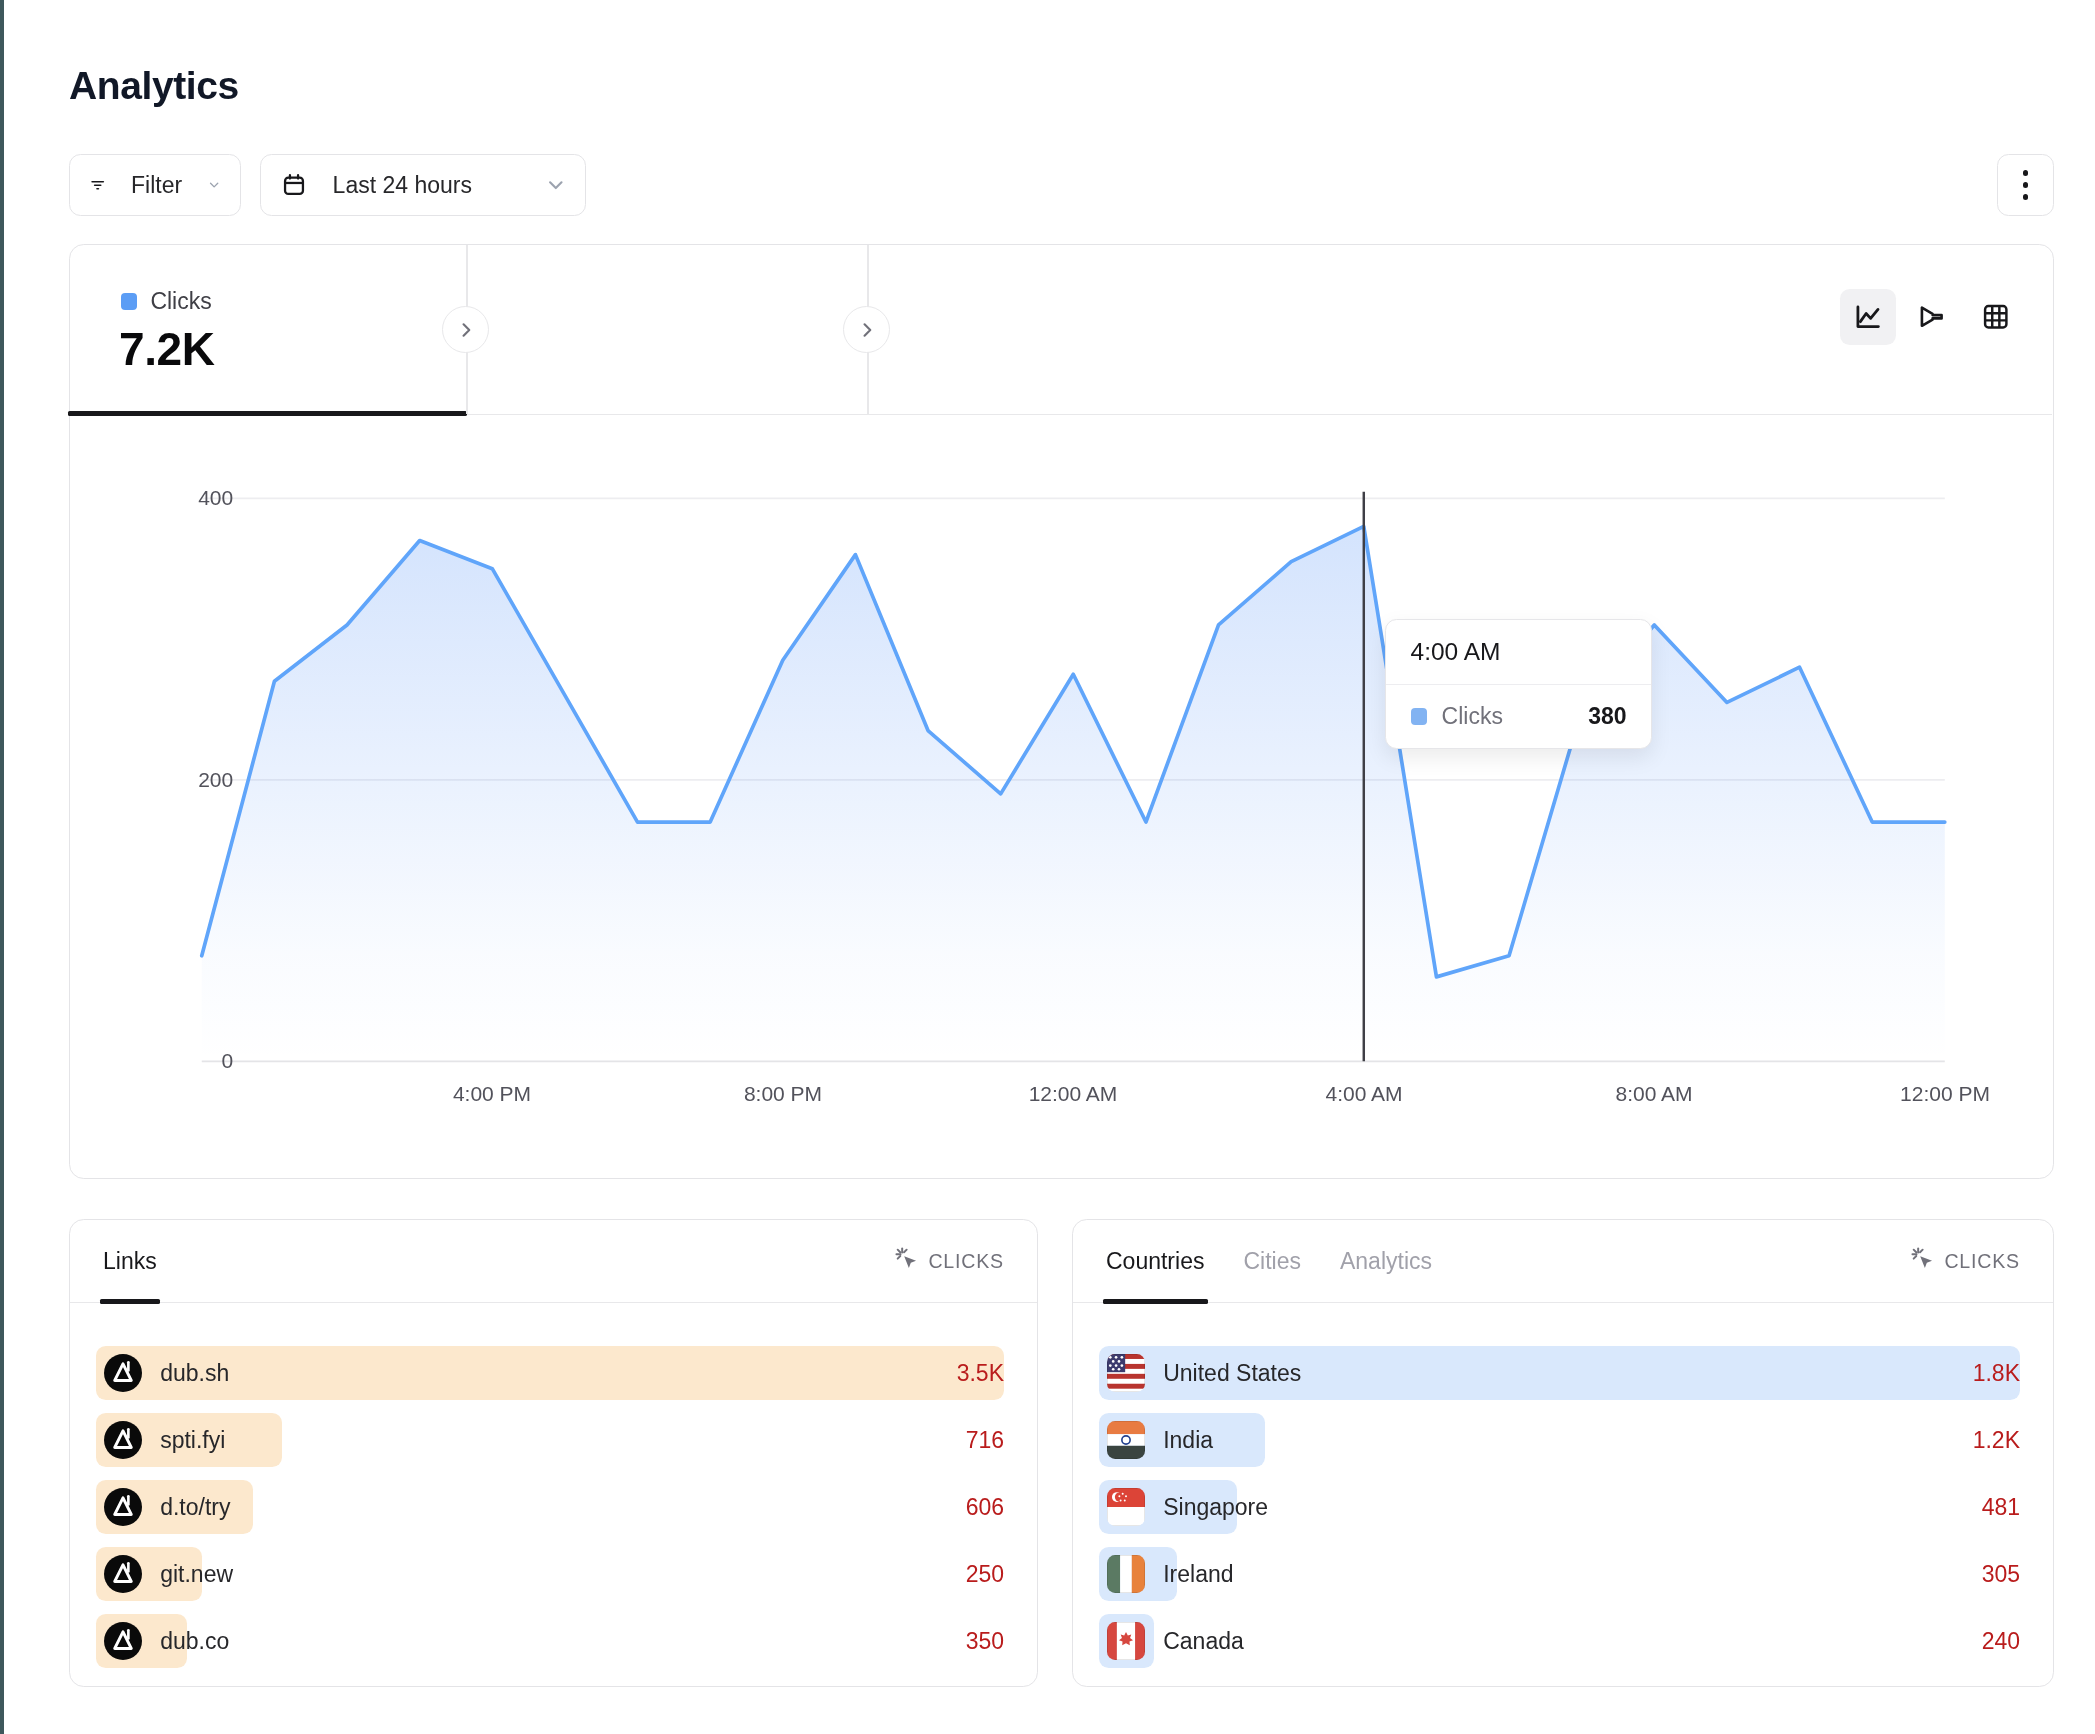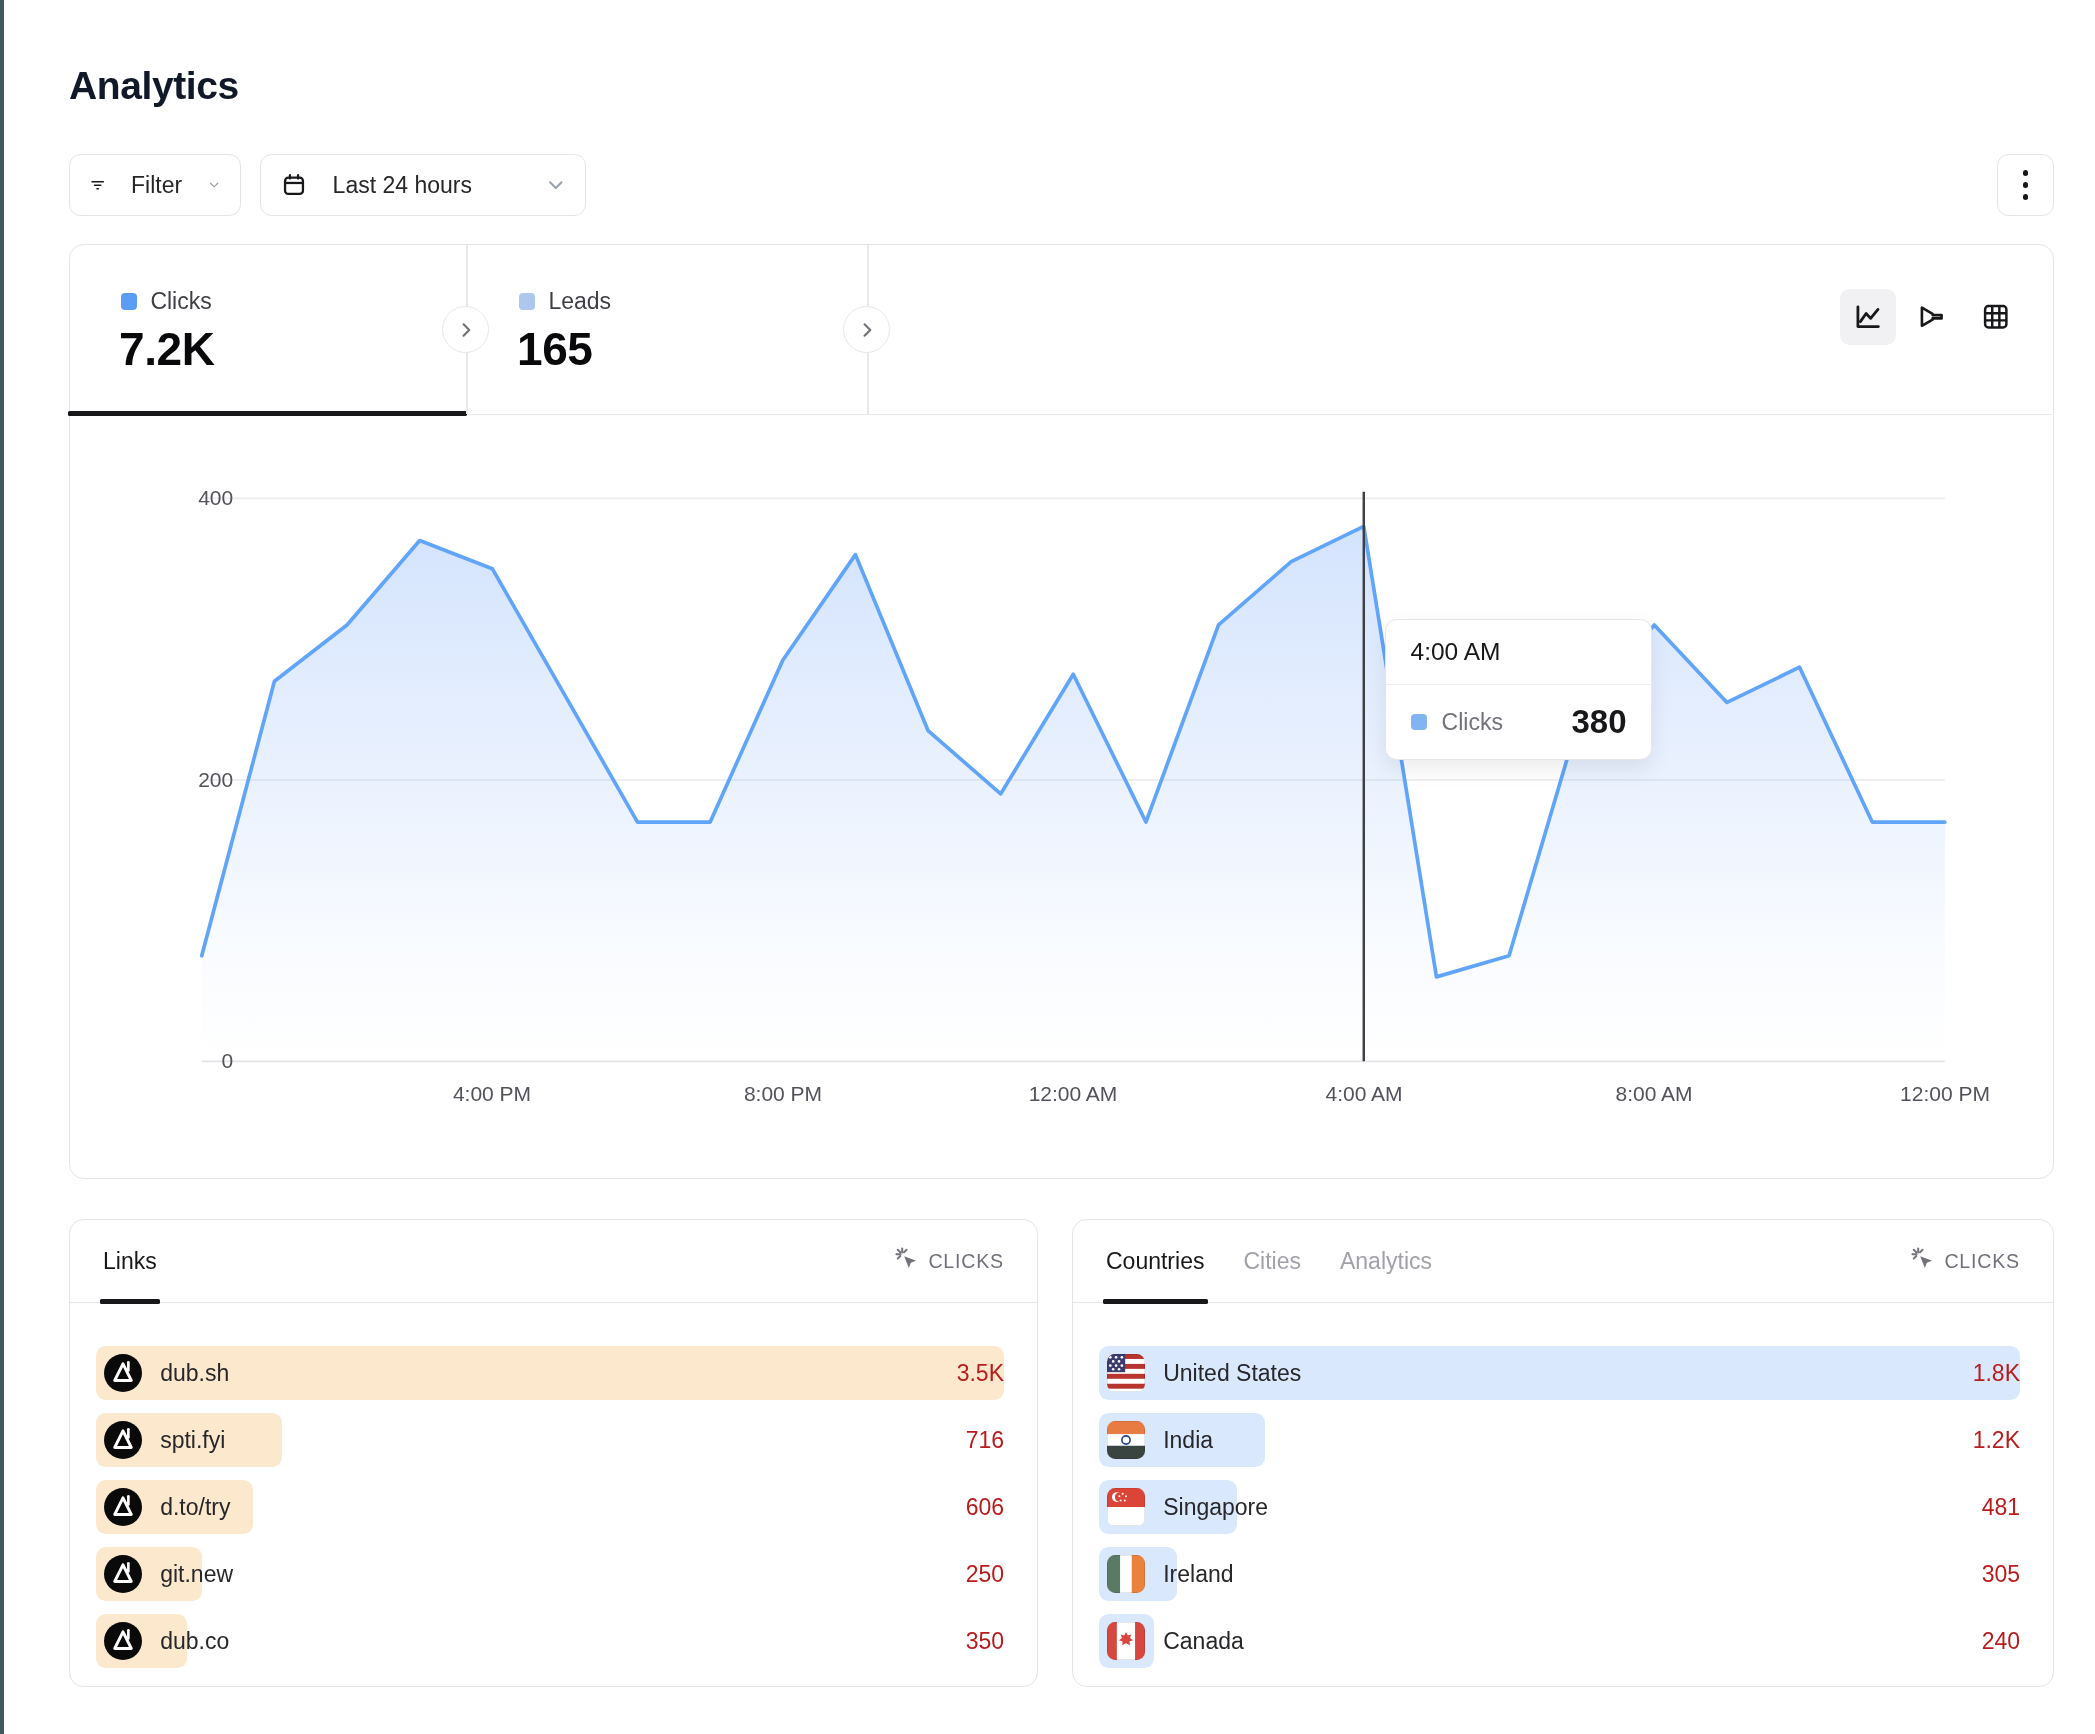--- a/index.html
+++ b/index.html
@@ -51,21 +51,21 @@
   .y-tick{position:absolute;left:8.2px;width:155px;text-align:right;font-size:21px;color:#52525b;transform:translateY(-50%);}
   .x-tick{position:absolute;top:668px;transform:translateX(-50%);font-size:21px;color:#52525b;white-space:nowrap;}
 
   .chart-tooltip{
     position:absolute;width:267px;box-sizing:border-box;background:#fff;
     border:1.6px solid #e6e6e9;border-radius:11.5px;box-shadow:0 8.2px 21px rgba(0,0,0,0.08);z-index:5;
   }
   .tooltip-header{padding:18px 24.5px;font-size:24.5px;font-weight:500;color:#18181b;border-bottom:1.6px solid #ededf0;}
   .tooltip-row{padding:18px 24.5px;display:flex;align-items:center;gap:14.7px;}
   .tooltip-row .t-label{font-size:23px;color:#71717a;flex:1;}
-  .tooltip-row .t-value{font-size:33px;font-weight:700;color:#18181b;}
+  .tooltip-row .t-value{font-size:23px;font-weight:700;color:#18181b;}
 
   
   .panel{
     position:absolute;top:1219px;height:468px;box-sizing:border-box;
     border:1.6px solid #e4e4e7;border-radius:14.7px;background:#fff;
   }
   .links-panel{left:69px;width:969px;padding-left:32px;}
   .countries-panel{left:1072px;width:982px;}
   .panel-header{position:absolute;left:0;top:0;right:0;height:83px;border-bottom:1.6px solid #e8e8ea;display:flex;align-items:center;padding:0 33px;box-sizing:border-box;gap:39px;}
   .panel-tab{font-size:23px;color:#a1a1aa;cursor:pointer;position:relative;height:100%;display:flex;align-items:center;}
@@ -130,27 +130,20 @@
       <div class="stat-label-row">
         <span class="legend-square" id="sq-clicks" style="background: rgb(91, 157, 245);"></span>
         <span>Clicks</span>
       </div>
       <div class="stat-value">7.2K</div>
       <div class="active-underline"></div>
     </div>
 
     <div class="stat-divider" style="left:396px;"></div>
 
-    <div class="stat-tab" style="left:398px;width:399px;">
-      <div class="stat-label-row">
-        <span class="legend-square" id="sq-leads" style="background: rgb(173, 200, 236);"></span>
-        <span>Leads</span>
-      </div>
-      <div class="stat-value">165</div>
-    </div>
 
     <div class="stat-divider" style="left:797px;"></div>
 
 
     <div class="stat-chevron" style="left:372px;">
       <svg width="18" height="18" viewBox="0 0 22 22">
         <path d="M8 4 l7 7 -7 7" fill="none" stroke="#71717a" stroke-width="2.6" stroke-linecap="round" stroke-linejoin="round"></path>
       </svg>
     </div>
     <div class="stat-chevron" style="left:773px;">

